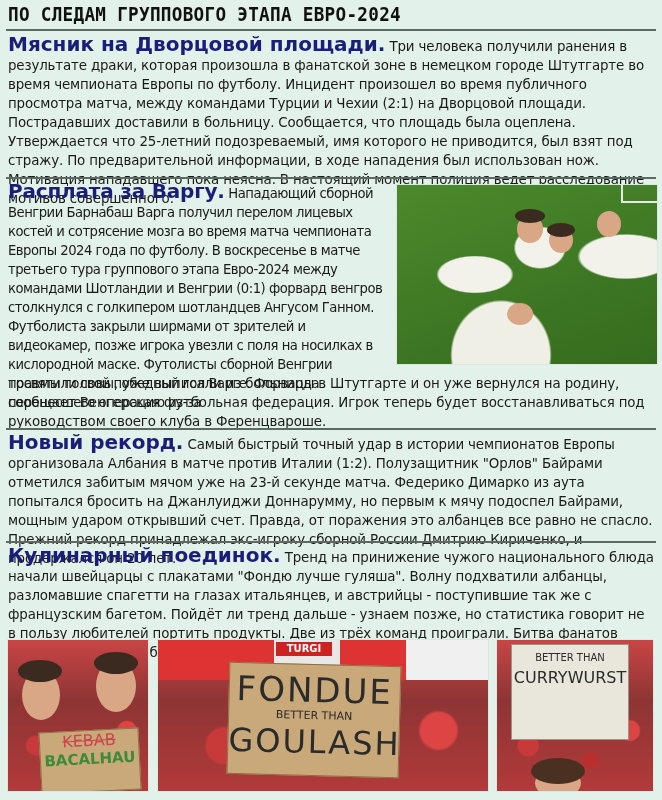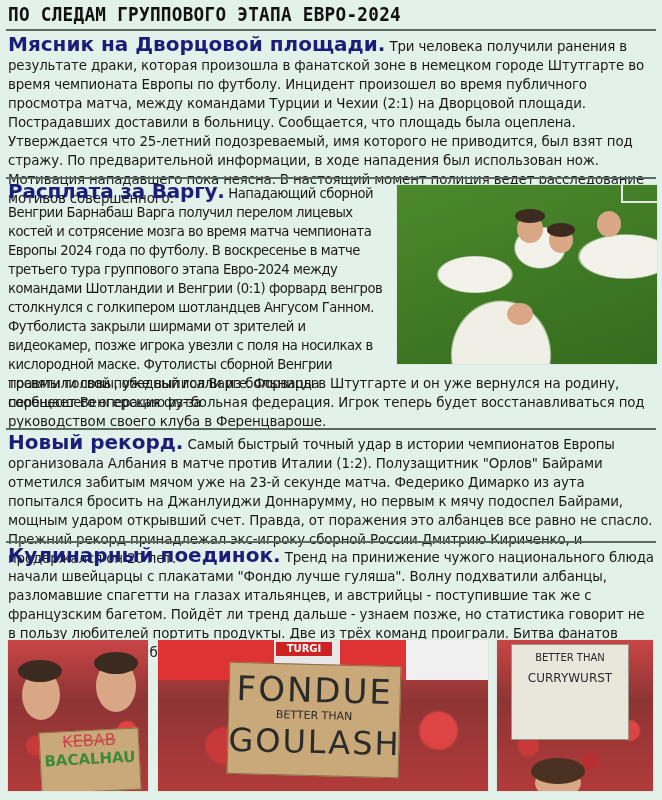--- a/index.html
+++ b/index.html
@@ -125,17 +125,17 @@
   <div class="sign" style="left:70px; top:24px; width:172px; height:112px; transform:rotate(1.5deg); padding-top:6px;">
     <span class="big" style="font-size:34px; line-height:38px; letter-spacing:2px;">FONDUE</span>
     <span class="small" style="font-size:11px; line-height:14px;">BETTER THAN</span>
     <span class="big" style="font-size:32px; line-height:38px; letter-spacing:2px;">GOULASH</span>
   </div>
 </div>
 
 <div class="photo crowd" style="left:496px; top:639px; width:158px; height:153px;">
   <div class="sign white" style="left:14px; top:4px; width:118px; height:96px; padding-top:6px;">
     <span class="small" style="font-size:10px; line-height:14px;">BETTER THAN</span>
-    <span class="big" style="font-size:12px; line-height:26px;">CURRYWURST</span>
+    <span class="big" style="font-size:16px; line-height:26px;">CURRYWURST</span>
   </div>
   <div class="face" style="left:38px; top:128px; width:46px; height:30px;"></div>
   <div class="hair" style="left:34px; top:118px; width:54px; height:26px; background:#4a3020;"></div>
 </div>
 
 </body></html>

